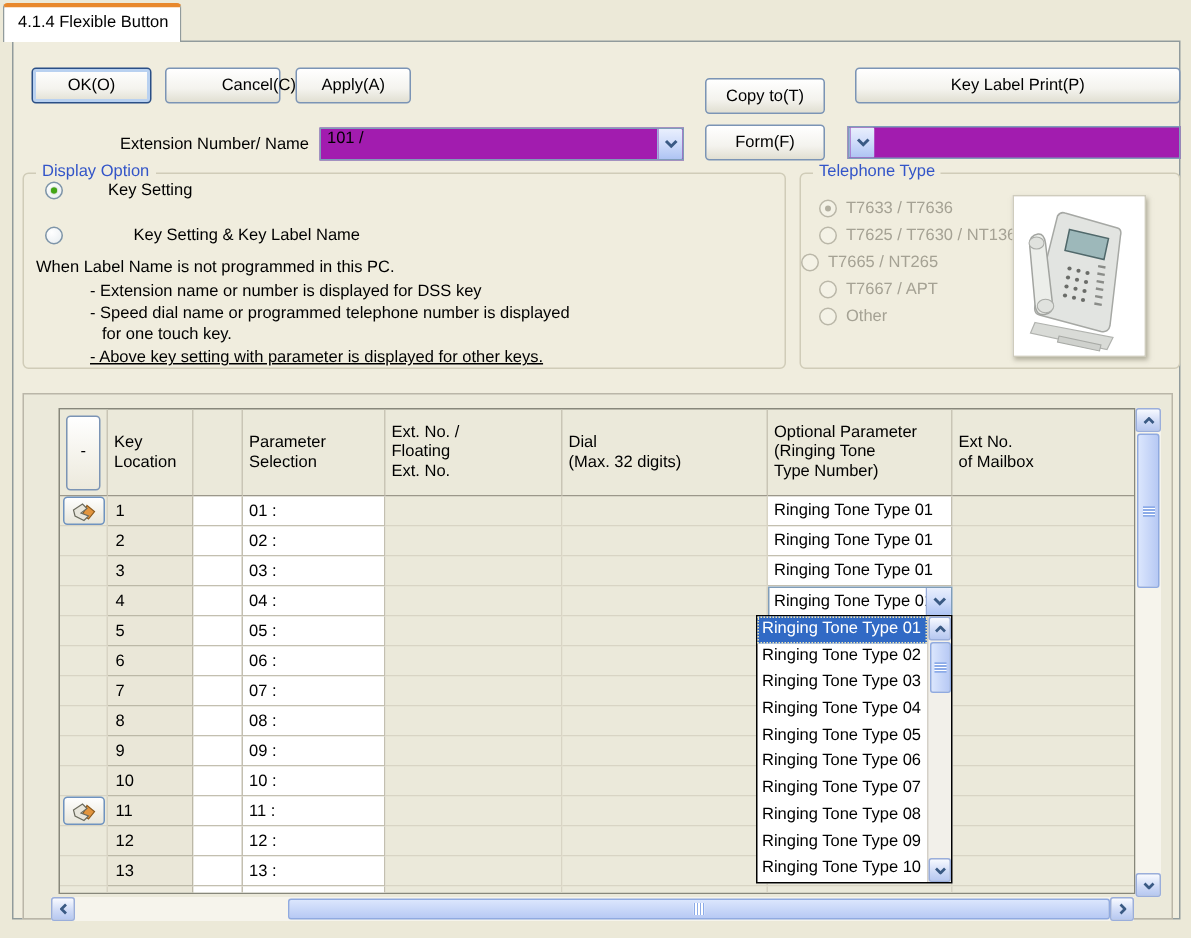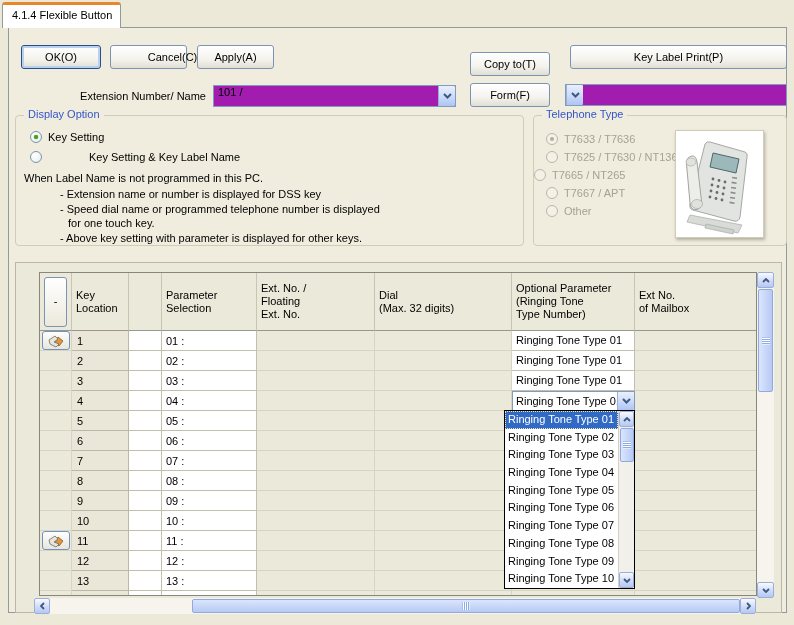--- a/index.html
+++ b/index.html
@@ -151,34 +151,34 @@
       <span class="combo-arrow">
         <svg class="chev" width="9" height="6" viewBox="0 0 9 6">
             <path d="M1 1 L4.5 4.5 L8 1" fill="none" stroke="#3a5a84" stroke-width="2"></path>
           </svg>
       </span>
     </div>
 
     <div class="fset" style="left:6px;top:87px;width:509px;height:131px;">
       <span class="cap">Display Option</span>
       <div id="display-radios">
-          <div class="radio-row" style="left: 14px; top: 14px;">
+          <div class="radio-row" style="left: 14px; top: 4px; gap: 24px;">
     <span class="rdot on"></span>
     <span class="rlabel">Key Setting</span>
   </div>
           <div class="radio-row" style="left: 14px; top: 34px; gap: 41px;">
     <span class="rdot"></span>
     <span class="rlabel">Key Setting &amp; Key Label Name</span>
   </div>
         </div>
       <div class="note" style="left:8px;top:56px;text-align:center;">When Label Name is not programmed in this PC.</div>
       <div class="note" style="left:44px;top:72px;">- Extension name or number is displayed for DSS key</div>
       <div class="note" style="left:44px;top:87px;">- Speed dial name or programmed telephone number is displayed</div>
       <div class="note" style="left:52px;top:101px;">for one touch key.</div>
-      <div class="note" style="left:44px;top:116px;">- Above key setting with parameter is displayed for other keys.</div>
+      <div class="note" style="left:44px;top:116px;text-decoration:underline;">- Above key setting with parameter is displayed for other keys.</div>
     </div>
 
     <div class="fset" style="left:524px;top:87px;width:254px;height:131px;">
       <span class="cap">Telephone Type</span>
       <div id="phone-radios">
           <div class="radio-row dis" style="left: 12px; top: 16px;">
     <span class="rdot on dis"></span>
     <span class="rlabel">T7633 / T7636</span>
   </div>
           <div class="radio-row dis" style="left: 12px; top: 34px;">

